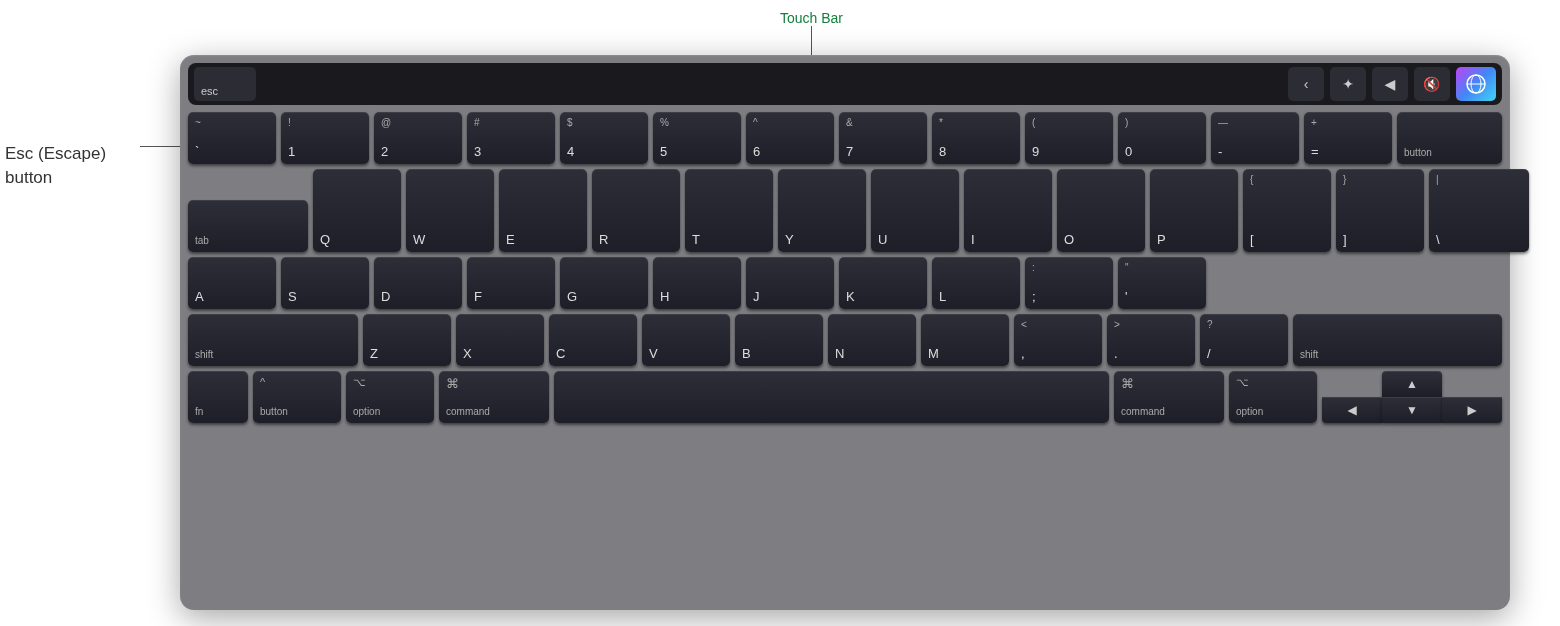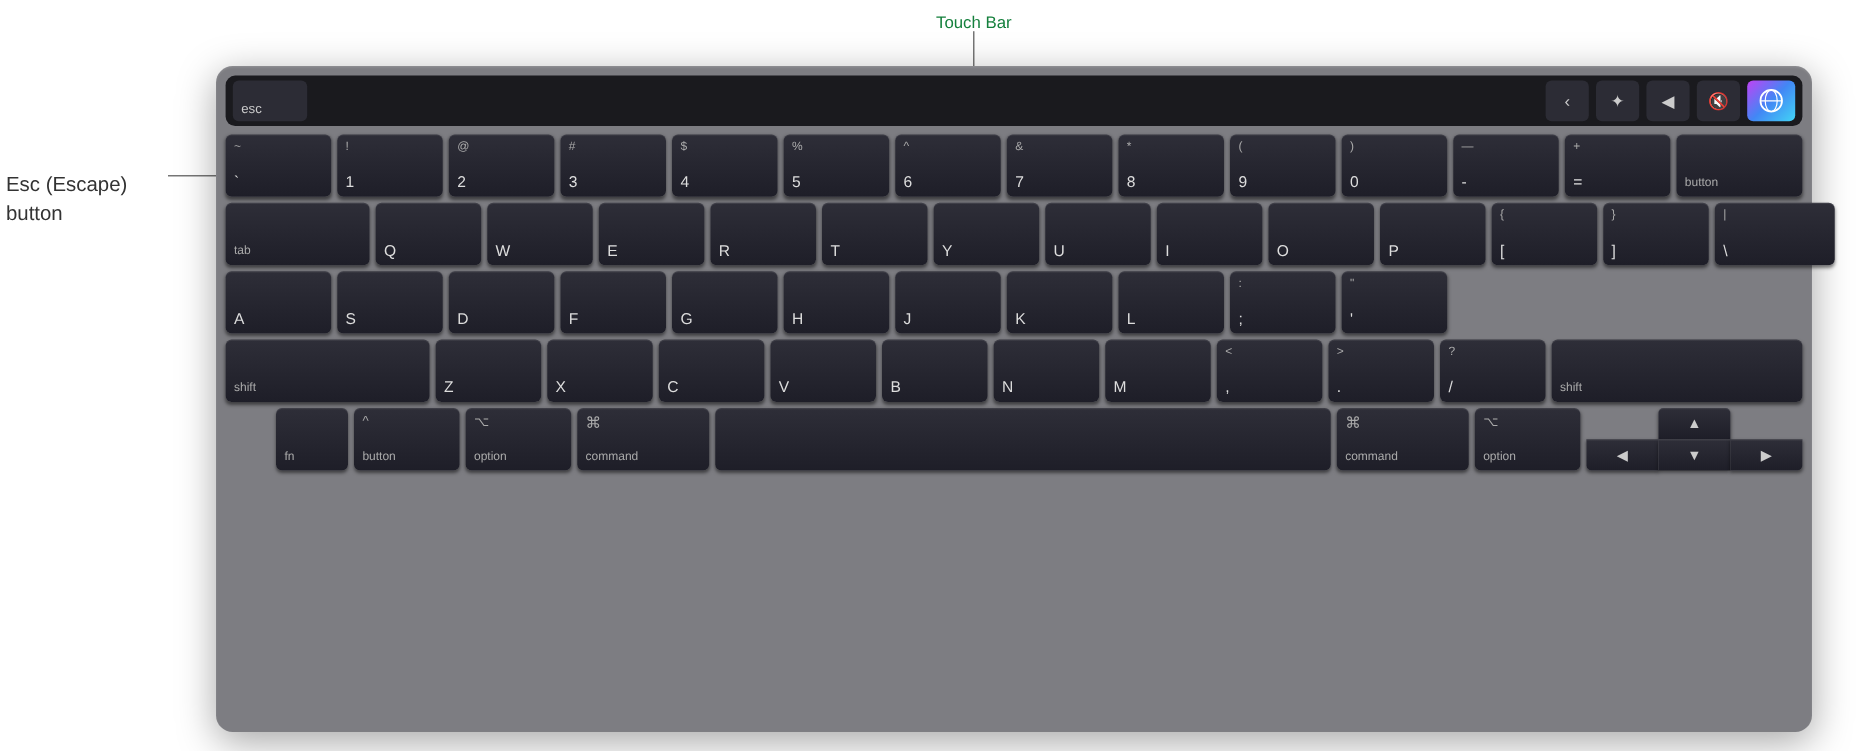--- a/index.html
+++ b/index.html
@@ -129,27 +129,27 @@
     .key .label-text {
       font-size: 10px;
       color: #aaaaaa;
       line-height: 1.2;
     }
 
     
     
     .key-unit { width: 88px; }
     .key-delete { flex: 1; }
-    .key-tab { width: 120px; }
+    .key-tab { width: 120px; margin-top: 31px; }
     .key-backslash { width: 100px; }
     .key-capslock { width: 140px; }
     .key-return { flex: 1; }
     .key-shift-l { width: 170px; }
     .key-shift-r { flex: 1; }
-    .key-fn { width: 60px; margin-left: 42px; }
+    .key-fn { width: 60px; }
     .key-control { width: 88px; }
     .key-option { width: 88px; }
     .key-command-l { width: 110px; }
     .key-space { flex: 1; }
     .key-command-r { width: 110px; }
 
   </style>
 </head>
 <body>
 

